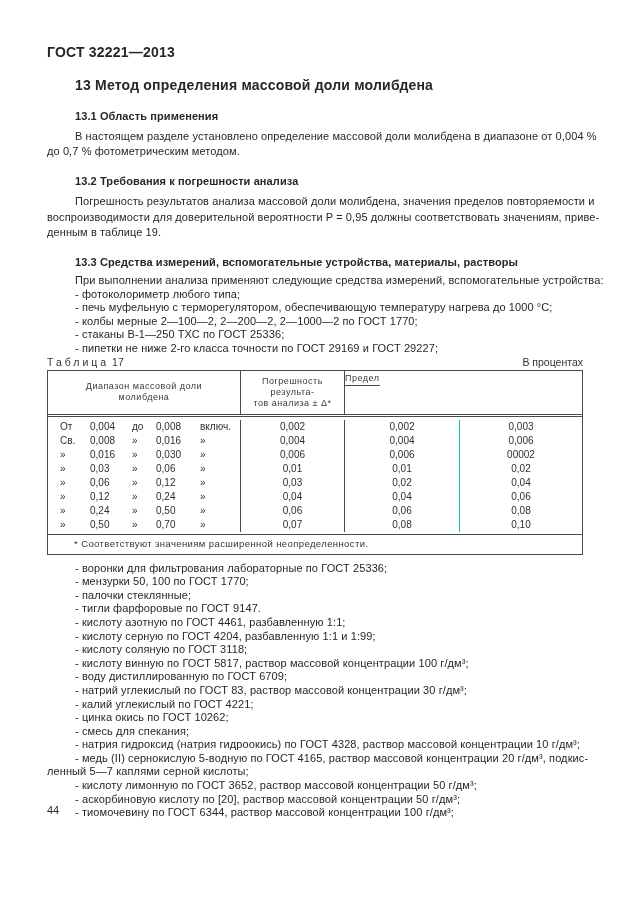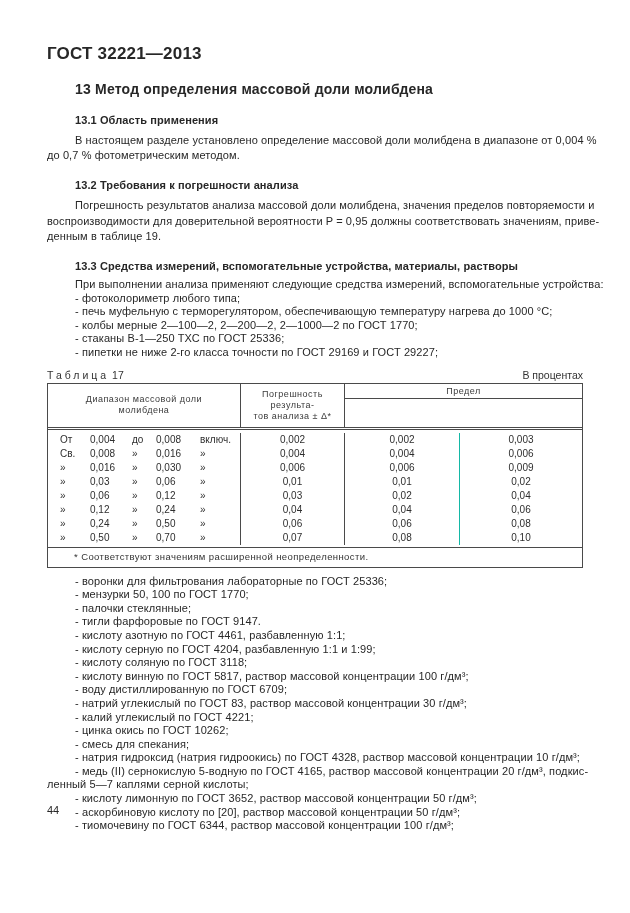--- a/index.html
+++ b/index.html
@@ -1,40 +1,40 @@
 <!DOCTYPE html>
 <html><head>
 <meta charset="utf-8">
 <style>
   html,body{margin:0;padding:0}
   body{
     width:630px;height:913px;background:#ffffff;position:relative;overflow:hidden;
     font-family:"Liberation Sans","DejaVu Sans",sans-serif;color:#272727;
   }
   .content{padding:44px 47px 0 47px}
-  .doc-code{font-size:17px;font-weight:bold;letter-spacing:.2px}
+  .doc-code{font-size:14px;font-weight:bold;letter-spacing:.2px}
   .sec-title{font-size:14px;font-weight:bold;margin:17px 0 0 28px;line-height:17px;letter-spacing:.2px}
   .sub-head{font-size:11px;font-weight:bold;margin:15px 0 0 28px;line-height:14px;letter-spacing:.1px}
   .para{margin-top:6px}
   .tline{font-size:11px;line-height:15.2px;white-space:nowrap;letter-spacing:.1px}
   .lline{font-size:11px;line-height:13.6px;white-space:nowrap;letter-spacing:.1px}
   .ind{padding-left:28px}
   .listblock{margin-top:5px}
-  .caption-row{margin-top:9px;display:flex;justify-content:space-between;align-items:flex-end}
+  .caption-row{display:flex;justify-content:space-between;align-items:flex-end}
   .tbl-caption{font-size:10.5px;color:#333}
   .tbl-caption .spaced{letter-spacing:3px}
   .units-note{font-size:10.5px;color:#333}
   
   .gtable{margin-top:2px;border:1px solid #4a4a4a;width:536px;box-sizing:border-box}
   .gtable *{box-sizing:border-box}
   .thead{display:flex;height:43px;font-size:9px;color:#3a3a3a;letter-spacing:.5px;text-align:center}
   .th{display:flex;flex-direction:column;justify-content:center;line-height:11px}
   .th.c1{width:192px}
   .th.c2{width:105px;border-left:1px solid #4a4a4a;border-right:1px solid #4a4a4a}
-  .thg{flex:1;display:flex;flex-direction:column}
+  .thg{flex:1;display:flex;flex-direction:row}
   .predel{height:15px;border-bottom:1px solid #4a4a4a;display:flex;align-items:center;justify-content:center}
   .subs{flex:1;display:flex}
   .subs .th{flex:1;justify-content:center}
   .subs .th+.th{border-left:1px solid #4a4a4a}
   .it{font-style:italic}
   .drule{height:3px;border-top:1px solid #4a4a4a;border-bottom:1px solid #4a4a4a}
   .tbody{padding:3px 0 2px 0}
   .trow{display:flex;height:14px;font-size:10px;line-height:14px;color:#2e2e2e}
   .td{white-space:nowrap}
   .td.c1{width:192px;display:flex;padding-left:12px}
@@ -130,21 +130,21 @@
       <div class="trow">
         <div class="td c1">
             <span class="s1">»</span>
             <span class="s2">0,016</span>
             <span class="s3">»</span>
             <span class="s4">0,030</span>
             <span class="s5">»</span>
           </div>
         <div class="td c2">0,006</div>
         <div class="td c3">0,006</div>
-        <div class="td c4">0,009</div>
+        <div class="td c4">00002</div>
       </div>
       <div class="trow">
         <div class="td c1">
             <span class="s1">»</span>
             <span class="s2">0,03</span>
             <span class="s3">»</span>
             <span class="s4">0,06</span>
             <span class="s5">»</span>
           </div>
         <div class="td c2">0,01</div>

